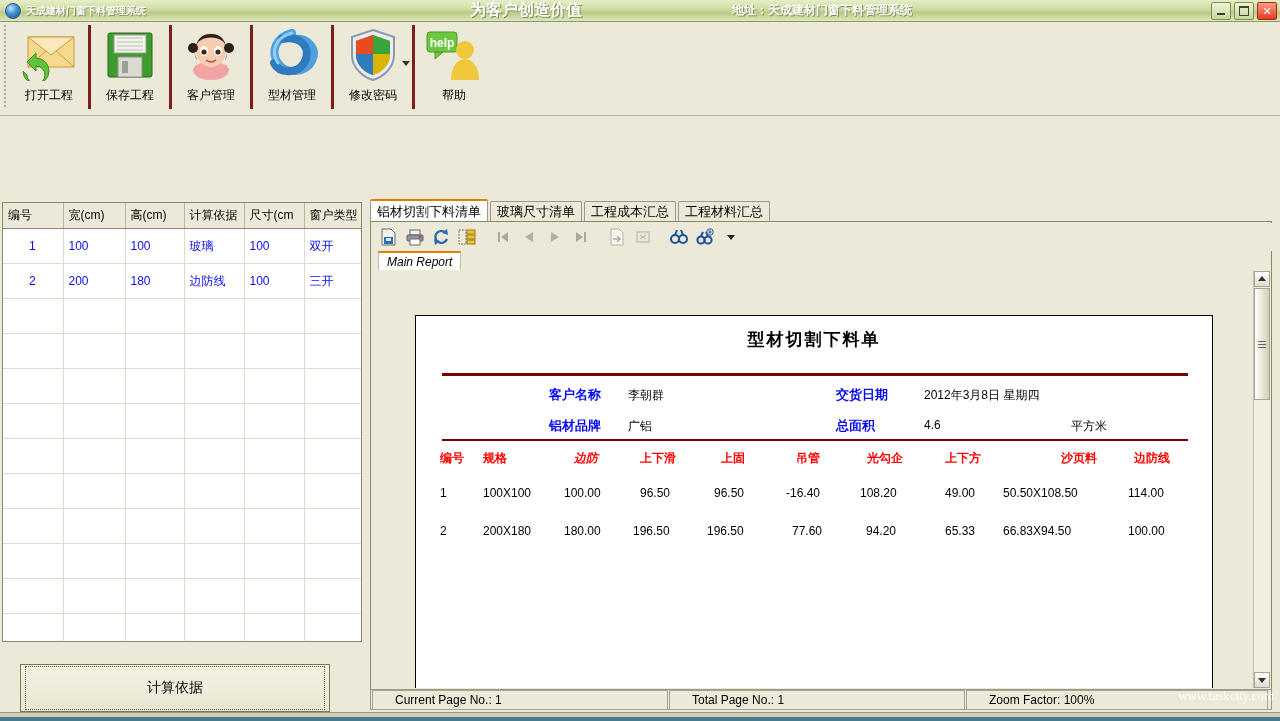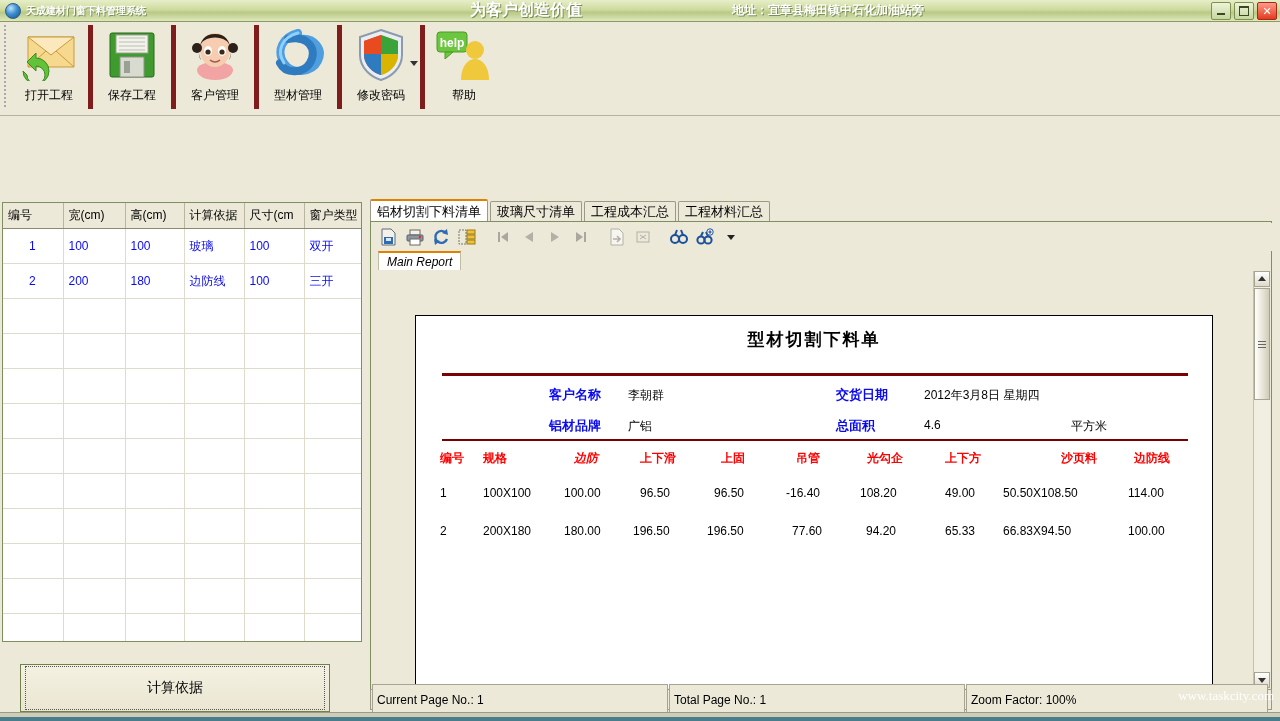--- a/index.html
+++ b/index.html
@@ -50,21 +50,21 @@
     position:absolute;left:0;top:22px;width:1280px;height:93px;
     background:#ece9d8;border-bottom:1px solid #b6b39c;
     display:flex;align-items:flex-start;
   }
   .tb-grip{width:6px;height:84px;margin:3px 2px 0 2px;
     background-image:repeating-linear-gradient(to bottom,#aaa 0 2px,transparent 2px 4px);
     background-size:2px 100%;background-position:2px 0;background-repeat:repeat-y;}
   .tbtn{
     width:78px;height:84px;margin-top:3px;
     display:flex;flex-direction:column;align-items:center;justify-content:flex-start;
-    border-right:5px solid #7f1d1d;position:relative;
+    border-right:3px solid #7f1d1d;position:relative;
   }
   .tbtn:last-of-type{border-right:none;}
   .tbtn .glyph{width:62px;height:60px;display:flex;align-items:center;justify-content:center;}
   .tbtn .lbl{font-size:12px;color:#000;margin-top:2px;white-space:nowrap;}
   .dropcaret{position:absolute;right:2px;top:36px;width:0;height:0;
     border-left:4px solid transparent;border-right:4px solid transparent;border-top:5px solid #333;}
 
   
   .form-area{position:absolute;left:0;top:116px;width:1280px;height:84px;background:#ece9d8;}
   .fld-label{position:absolute;font-size:13px;color:#000;white-space:nowrap;}
@@ -158,39 +158,39 @@
   .vscroll{position:absolute;right:1px;top:49px;width:16px;height:417px;background:#f1efe2;border-left:1px solid #c5c1ae;}
   .vs-btn{width:16px;height:16px;background:linear-gradient(to bottom,#fff,#dedbcb);border:1px solid #a8a492;box-sizing:border-box;display:flex;align-items:center;justify-content:center;}
   .vs-thumb{position:absolute;left:0;top:17px;width:16px;height:112px;
     background:linear-gradient(to right,#fff,#e5e2d2 60%,#cfcbb8);border:1px solid #a8a492;box-sizing:border-box;
     display:flex;align-items:center;justify-content:center;}
   .vs-grip{width:8px;height:7px;background-image:repeating-linear-gradient(to bottom,#666 0 1px,transparent 1px 3px);}
 
   
   .statusbar{position:absolute;left:4px;top:489px;width:902px;height:21px;
     background:#ece9d8;border:1px solid #9a9a86;box-sizing:border-box;display:flex;align-items:center;}
-  .st-cell{height:32px;margin:1px 0 1px 1px;border:1px solid #a8a492;display:flex;align-items:center;
-    padding-left:4px;font-size:12px;color:#000;box-sizing:border-box;background:#ece9d8;}
+  .st-cell{height:20px;margin:1px 0 1px 1px;border:1px solid #a8a492;display:flex;align-items:center;
+    padding-left:22px;font-size:12px;color:#000;box-sizing:border-box;background:#ece9d8;}
 
   .watermark{position:absolute;right:6px;top:688px;font-size:13px;color:#ffffff;
     font-family:"Liberation Serif",serif;opacity:.95;letter-spacing:0px;}
 
   .botbar{position:absolute;left:0;bottom:0;width:1280px;height:8px;background:#cfccb8;border-top:1px solid #9a9a86;}
   .botbar2{position:absolute;left:0;bottom:0;width:1280px;height:4px;background:#4a7d8c;}
 </style>
 </head>
 <body>
 
 <div id="app">
 
   <div class="titlebar">
     <div class="title-icon"></div>
     <div class="title-text">天成建材门窗下料管理系统</div>
     <div class="title-slogan">为客户创造价值</div>
-    <div class="title-addr">地址：宜章县梅田镇中石化加油站旁</div>
+    <div class="title-addr">地址：天成建材门窗下料管理系统</div>
     <div class="winbtns">
       <div class="winbtn">
         <span style="display:block;width:8px;height:2px;background:#3a4a20;margin-top:6px;"></span>
       </div>
       <div class="winbtn">
         <span style="display:block;width:8px;height:7px;border:1px solid #3a4a20;border-top-width:2px;"></span>
       </div>
       <div class="winbtn close">✕</div>
     </div>
   </div>

